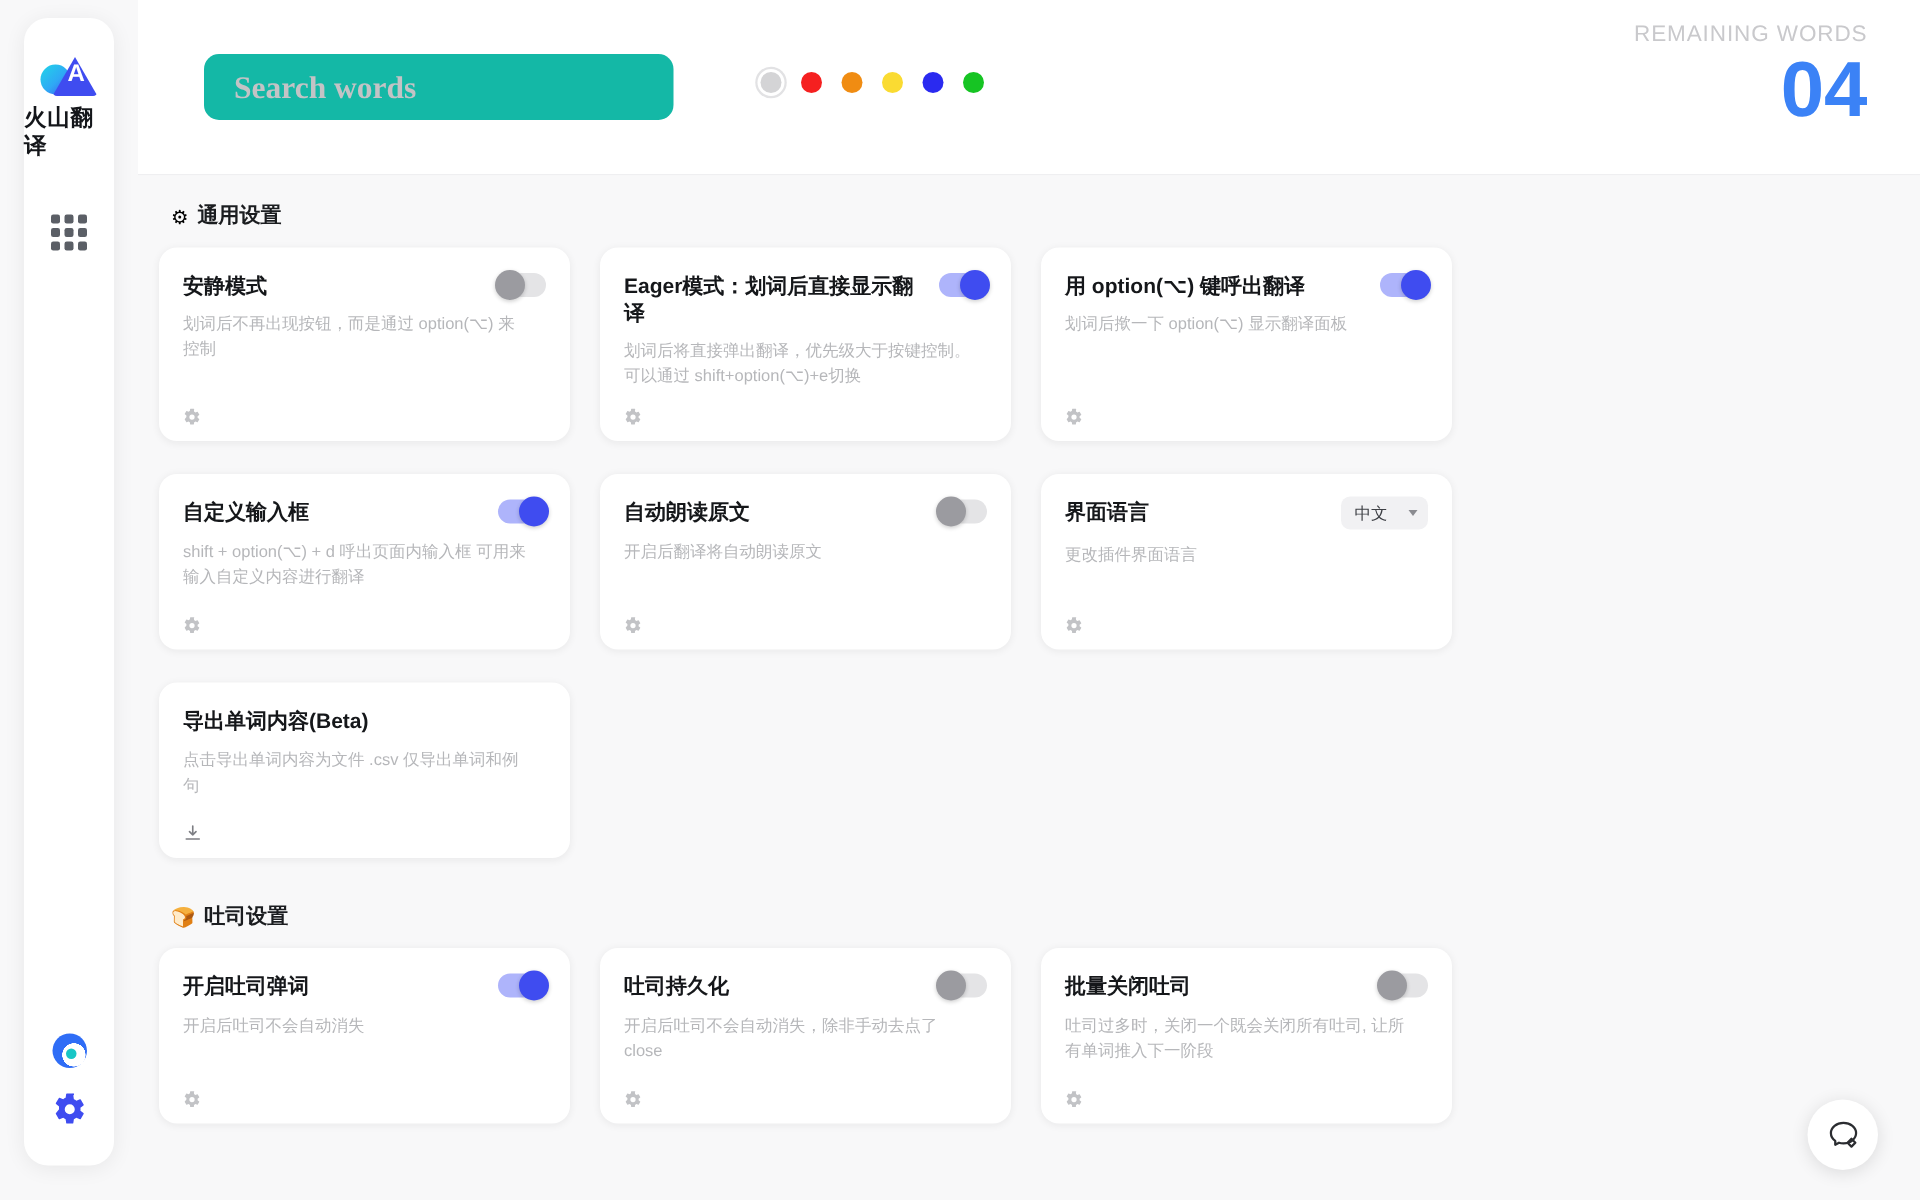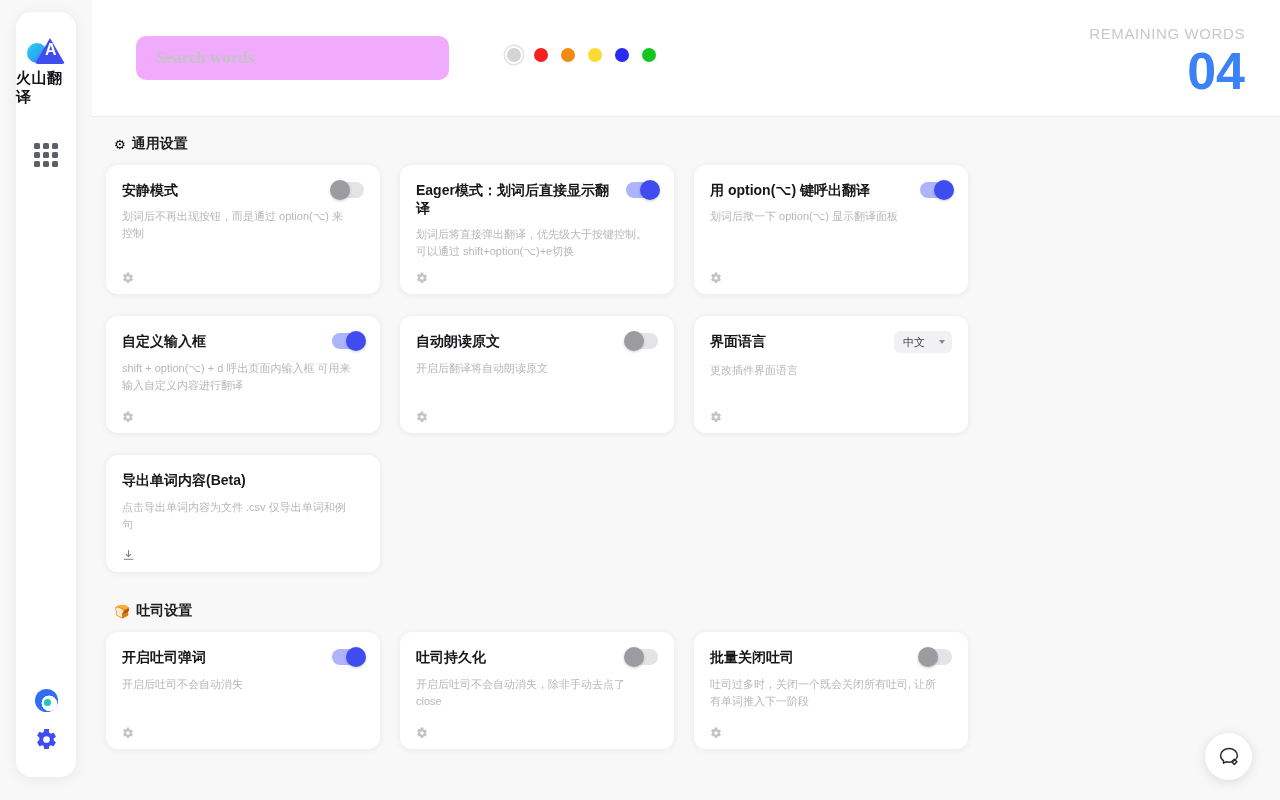--- a/index.html
+++ b/index.html
@@ -63,32 +63,32 @@
 
   
   .topbar {
     position:absolute; left: 92px; top: 0; right: 0; height: 117px;
     background: #ffffff;
     border-bottom: 1px solid #efeff1;
   }
   .search-box {
     position:absolute; left: 44px; top: 36px;
     width: 313px; height: 44px;
-    background: #f0abfc;
+    background: #14b8a6;
     border-radius: 10px;
     border: none; outline: none;
     padding: 0 20px;
     font-family: "Liberation Serif", "DejaVu Serif", serif;
-    font-size: 17px; font-weight: 700; color:#3a3a3a;
+    font-size: 21px; font-weight: 700; color:#3a3a3a;
   }
   .search-box::placeholder { color:#c3c3c5; font-weight:700; }
   .swatches { position:absolute; left: 415px; top: 48px; display:flex; gap: 13px; align-items:center; }
   .swatch { width: 14px; height: 14px; border-radius:50%; cursor:pointer; }
   .swatch.sel { box-shadow: 0 0 0 2px #ffffff, 0 0 0 3.5px #e2e2e4; }
-  .remaining { position:absolute; right: 35px; top: 14px; text-align:right;margin-top:11px; }
+  .remaining { position:absolute; right: 35px; top: 14px; text-align:right; }
   .remaining-label { font-size: 15px; letter-spacing: .6px; color:#c9c9cc; font-weight: 400; }
   .remaining-count { font-size: 52px; font-weight: 700; color:#3b82f6; line-height: 1.05; margin-top: 2px; }
 
   
   .content { position:absolute; left: 92px; top: 117px; right: 0; bottom: 0;
     background: #f8f8f9; padding: 18px 0 0 0; overflow:hidden; }
   .section { margin-bottom: 8px; }
   .section-head { display:flex; align-items:center; gap: 6px; padding-left: 22px; margin-bottom: 12px; }
   .section-emoji { font-size: 13px; line-height:1; }
   .section-title { font-size: 14px; font-weight: 700; color: #1b1d20; }

